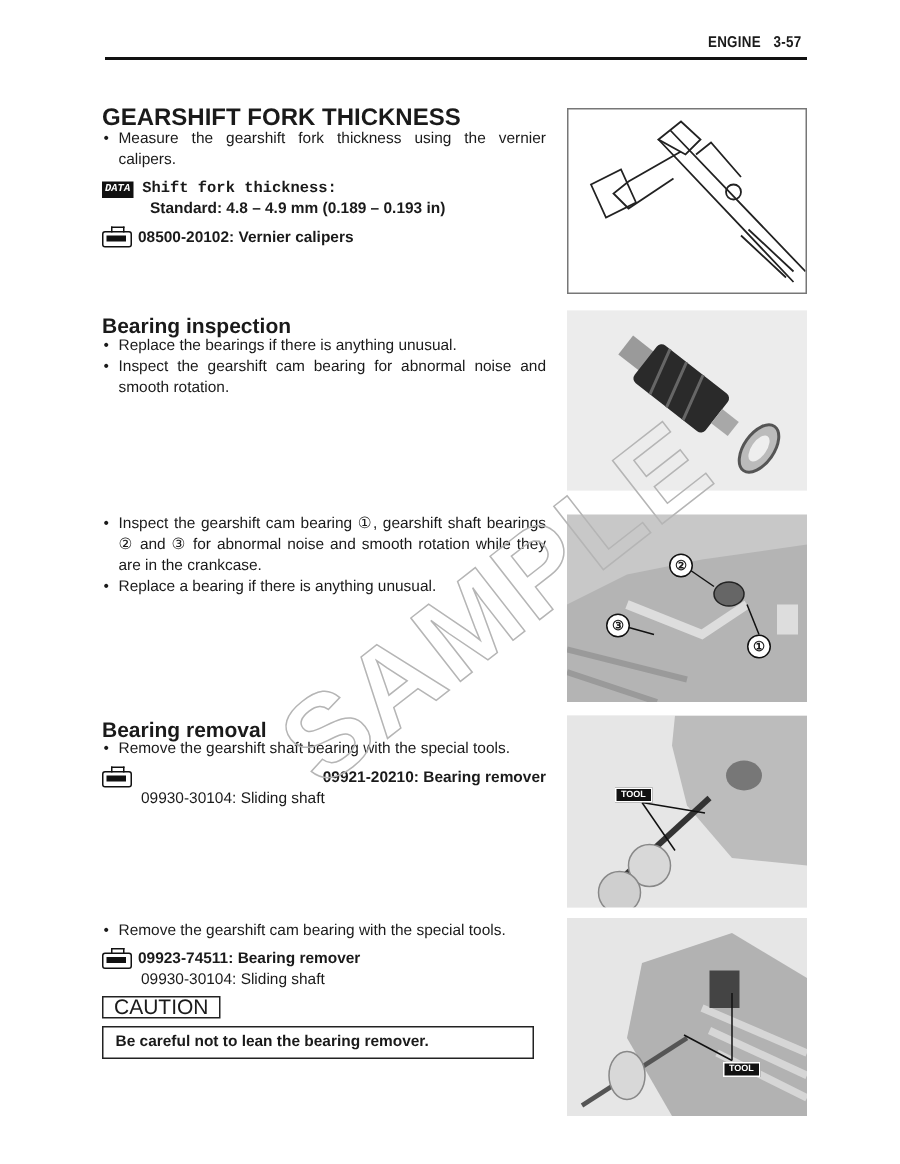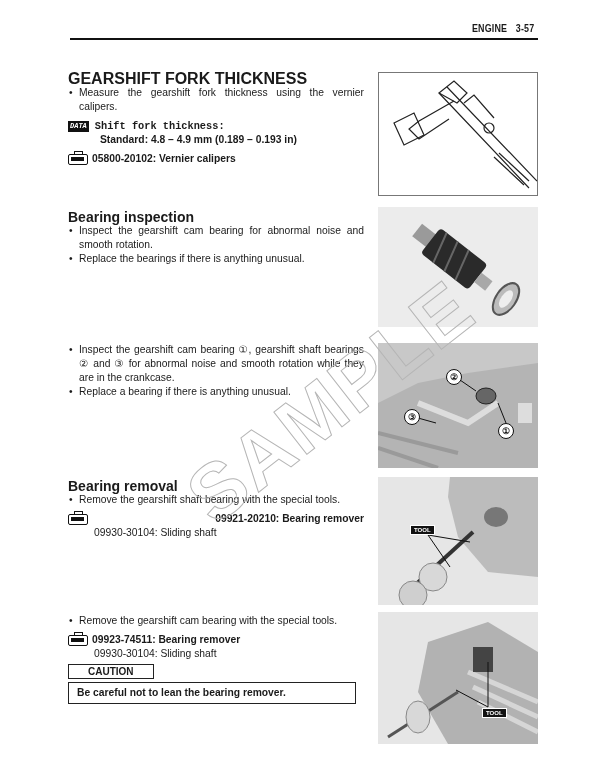--- a/index.html
+++ b/index.html
@@ -13,21 +13,21 @@
   .h2 { font-weight:bold; font-size:14px; }
   .bul { position:relative; padding-left:11px; text-align:justify; }
   .bul::before { content:"•"; position:absolute; left:1px; top:0; }
   .row { display:flex; align-items:center; margin-top:3px; font-weight:bold; }
   .badge { display:inline-block; background:#111; color:#fff; font-size:7px; font-weight:bold; padding:0 2px; height:11px; line-height:11px; margin-right:6px; font-style:italic; }
   .toolicon { display:inline-block; width:20px; height:11px; border:1.5px solid #111; border-radius:2px; position:relative; margin-right:4px; box-sizing:border-box; background:#fff; }
   .toolicon::before { content:""; position:absolute; left:5px; top:-4px; width:7px; height:3px; border:1.5px solid #111; border-bottom:none; }
   .toolicon::after { content:""; position:absolute; left:2px; top:2px; width:13px; height:4px; background:#111; }
   .indent { padding-left:32px; font-weight:bold; }
   .indent2 { padding-left:26px; font-weight:normal; }
-  .caution-lbl { display:inline-block; border:1px solid #222; padding:0 19px; font-weight:bold; font-size:10px; line-height:13px; }
+  .caution-lbl { display:inline-block; border:1px solid #222; padding:0 7px; font-weight:normal; font-size:14px; line-height:13px; }
   .caution-box { border:1px solid #222; padding:3px 8px; font-weight:bold; margin-top:3px; width:270px; }
   .fig { position:absolute; left:378px; width:160px; background:#e8e8e8; overflow:hidden; }
   .fig1 { top:72px; height:124px; background:#fff; border:1px solid #777; box-sizing:border-box; }
   .fig2 { top:207px; height:120px; background:#eaeaea; }
   .fig3 { top:343px; height:125px; background:#cfcfcf; }
   .fig4 { top:477px; height:128px; background:#e4e4e4; }
   .fig5 { top:612px; height:132px; background:#e6e6e6; }
   .callout { position:absolute; width:14px; height:14px; border:1px solid #111; border-radius:50%; background:#fff; font-size:9px; line-height:14px; text-align:center; font-weight:bold; }
   .fig-tool { position:absolute; background:#111; color:#fff; font-size:6px; padding:1px 3px; border:1px solid #fff; font-weight:bold; }
   .watermark { position:absolute; left:170px; top:300px; font-size:78px; font-weight:bold; color:transparent;
@@ -44,28 +44,28 @@
 <div class="blk" style="top:72px;">
   <div class="h1">GEARSHIFT FORK THICKNESS</div>
   <div class="bul">Measure the gearshift fork thickness using the vernier calipers.</div>
   <div class="row" style="margin-top:5px;font-family:Liberation Mono, monospace;">
     <span class="badge">DATA</span>
     <span>Shift fork thickness:</span>
   </div>
   <div class="indent">Standard: 4.8 – 4.9 mm (0.189 – 0.193 in)</div>
   <div class="row" style="margin-top:5px;">
     <span class="toolicon"></span>
-    <span>05800-20102: Vernier calipers</span>
+    <span>08500-20102: Vernier calipers</span>
   </div>
 </div>
 
 <div class="blk" style="top:210px;">
   <div class="h2">Bearing inspection</div>
+  <div class="bul">Replace the bearings if there is anything unusual.</div>
   <div class="bul">Inspect the gearshift cam bearing for abnormal noise and smooth rotation.</div>
-  <div class="bul">Replace the bearings if there is anything unusual.</div>
 </div>
 
 <div class="blk" style="top:343px;">
   <div class="bul">Inspect the gearshift cam bearing ①, gearshift shaft bearings ② and ③ for abnormal noise and smooth rotation while they are in the crankcase.</div>
   <div class="bul">Replace a bearing if there is anything unusual.</div>
 </div>
 
 <div class="blk" style="top:479px;">
   <div class="h2">Bearing removal</div>
   <div class="bul">Remove the gearshift shaft bearing with the special tools.</div>

